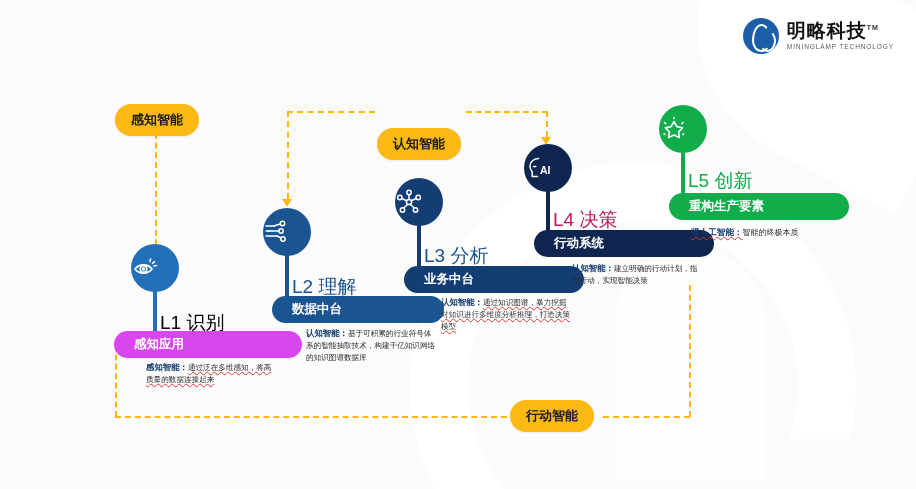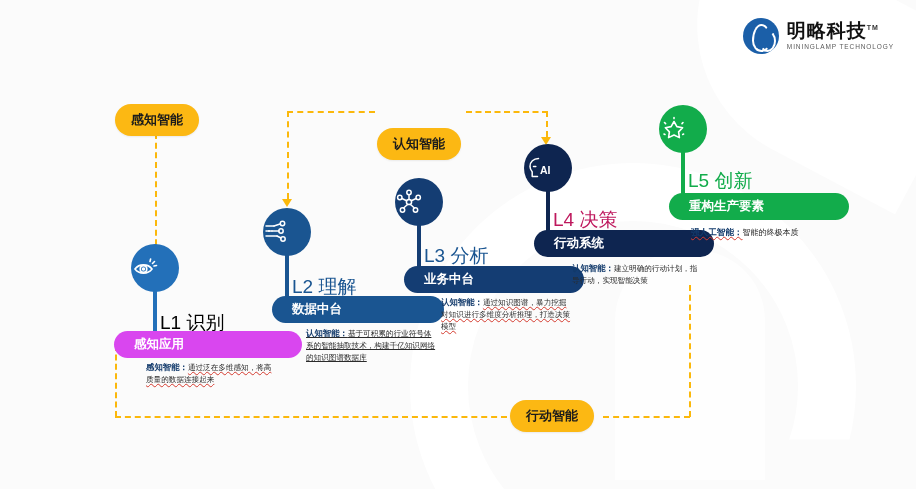--- a/index.html
+++ b/index.html
@@ -129,21 +129,21 @@
           <path d="M14 18 L18 20"></path>
         <circle cx="19.5" cy="5.5" r="2.2"></circle>
           <circle cx="18" cy="13" r="2.2"></circle>
           <circle cx="20" cy="21" r="2.2"></circle>
         <circle cx="6" cy="13" r="1.1" fill="#fff" stroke="none"></circle>
       </svg>
     </div>
     <div class="stem" style="left:285px;top:252px;height:46px;background:#1a5591;"></div>
     <div class="lname" style="left:292px;top:274px;color:#1a5591;"><span>L2</span>&nbsp;<span>理解</span></div>
     <div class="bar" style="left:272px;top:296px;width:152px;background:#1a5591;">数据中台</div>
-    <div class="desc" style="left:306px;top:327px;text-decoration:underline;">
+    <div class="desc" style="left:306px;top:327px;">
       <b>认知智能：</b><span>基于可积累的行业符号体系的智能抽取技术，构建千亿知识网络的知识图谱数据库</span>
     </div>
   </div>
 
   <div class="lvl">
     <div class="icon-c" style="left:395px;top:178px;width:48px;height:48px;background:#143d73;">
       <svg width="28" height="28" viewBox="0 0 28 28" fill="none" stroke="#fff" stroke-width="1.5" stroke-linecap="round">
         <circle cx="14" cy="14" r="2.6"></circle>
         <circle cx="14" cy="4.5" r="2.2"></circle>
           <circle cx="4.8" cy="9.5" r="2.2"></circle>

